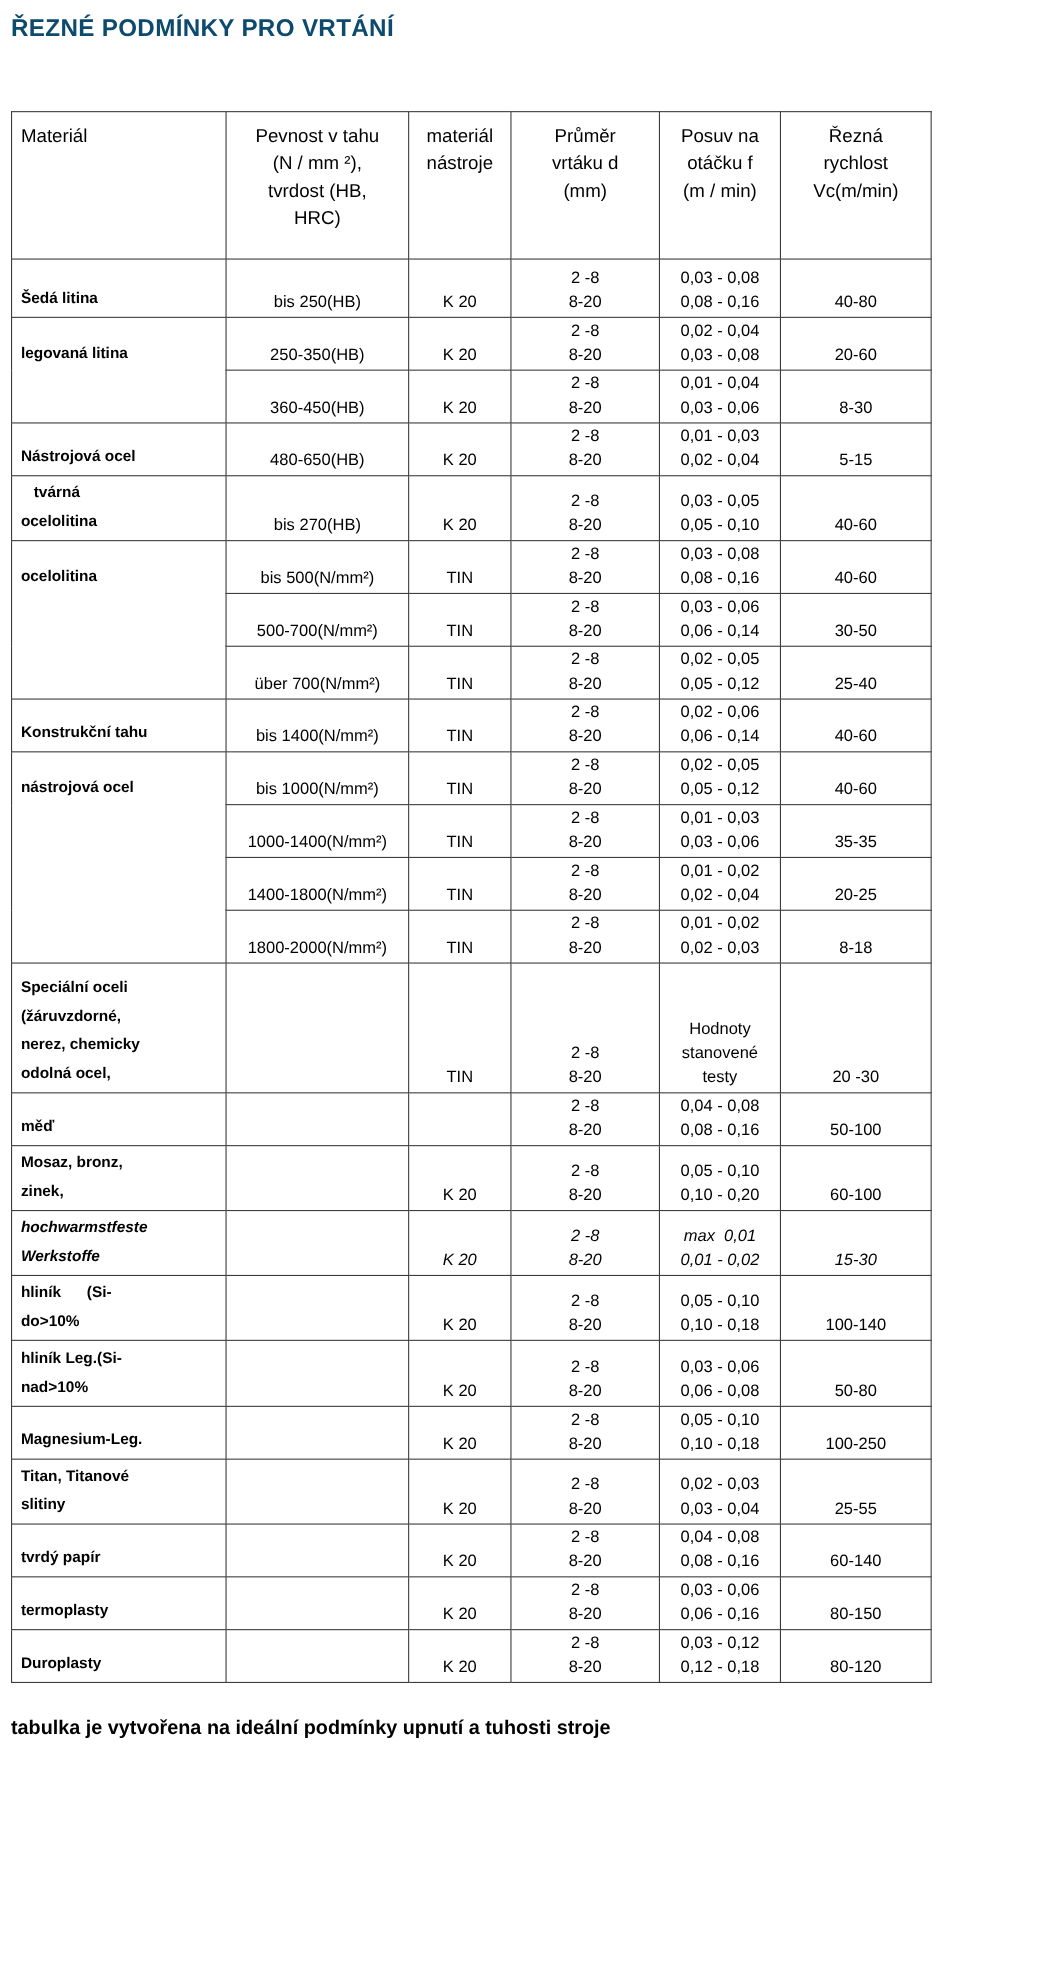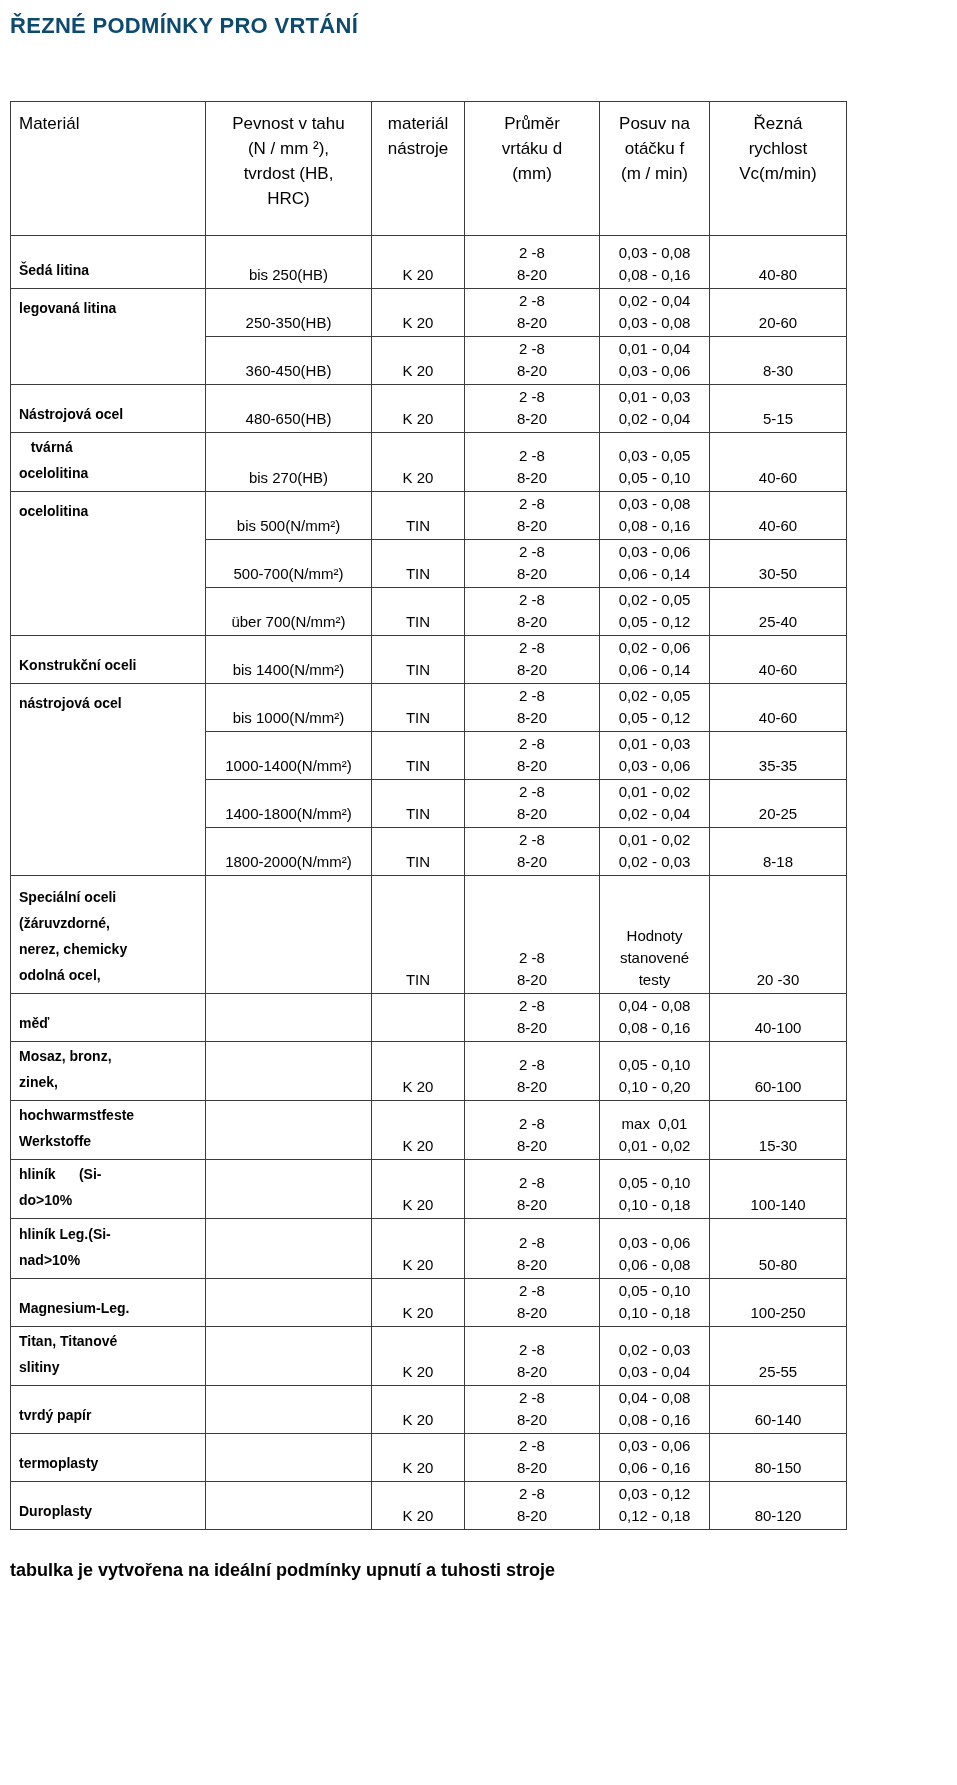--- a/index.html
+++ b/index.html
@@ -44,21 +44,21 @@
     padding: 1px 2px 2px 2px;
   }
   td.col-material {
     text-align: left;
     padding-left: 8px;
     padding-bottom: 5px;
     font-size: 14px;
     font-weight: bold;
     line-height: 26px;
   }
-  td.vtop { vertical-align: top; padding-top: 6px; }
+  td.vtop { vertical-align: top; padding-top: 18px; }
   .footnote {
     margin-top: 30px;
     font-weight: bold;
     font-size: 18px;
   }
 </style>
 </head>
 <body>
 
 <div class="page">
@@ -166,21 +166,21 @@
         <tr style="height: 47px;">
           <td class="col-pevnost">über 700(N/mm²)</td>
           <td class="col-nastroj">TIN</td>
           <td class="col-prumer">2 -8
 8-20</td>
           <td class="col-posuv">0,02 - 0,05
 0,05 - 0,12</td>
           <td class="col-rychlost">25-40</td>
         </tr>
         <tr style="height: 48px;">
-          <td class="col-material">Konstrukční oceli</td>
+          <td class="col-material">Konstrukční tahu</td>
           <td class="col-pevnost">bis 1400(N/mm²)</td>
           <td class="col-nastroj">TIN</td>
           <td class="col-prumer">2 -8
 8-20</td>
           <td class="col-posuv">0,02 - 0,06
 0,06 - 0,14</td>
           <td class="col-rychlost">40-60</td>
         </tr>
         <tr style="height: 47px;">
           <td class="col-material vtop" rowspan="4">nástrojová ocel</td>
@@ -234,34 +234,34 @@
           <td class="col-rychlost">20 -30</td>
         </tr>
         <tr style="height: 47px;">
           <td class="col-material">měď</td>
           <td class="col-pevnost"></td>
           <td class="col-nastroj"></td>
           <td class="col-prumer">2 -8
 8-20</td>
           <td class="col-posuv">0,04 - 0,08
 0,08 - 0,16</td>
-          <td class="col-rychlost">40-100</td>
+          <td class="col-rychlost">50-100</td>
         </tr>
         <tr style="height: 58px;">
           <td class="col-material">Mosaz, bronz,
 zinek,</td>
           <td class="col-pevnost"></td>
           <td class="col-nastroj">K 20</td>
           <td class="col-prumer">2 -8
 8-20</td>
           <td class="col-posuv">0,05 - 0,10
 0,10 - 0,20</td>
           <td class="col-rychlost">60-100</td>
         </tr>
-        <tr style="height: 59px;">
+        <tr style="height: 59px; font-style: italic;">
           <td class="col-material">hochwarmstfeste
 Werkstoffe</td>
           <td class="col-pevnost"></td>
           <td class="col-nastroj">K 20</td>
           <td class="col-prumer">2 -8
 8-20</td>
           <td class="col-posuv">max  0,01
 0,01 - 0,02</td>
           <td class="col-rychlost">15-30</td>
         </tr>

